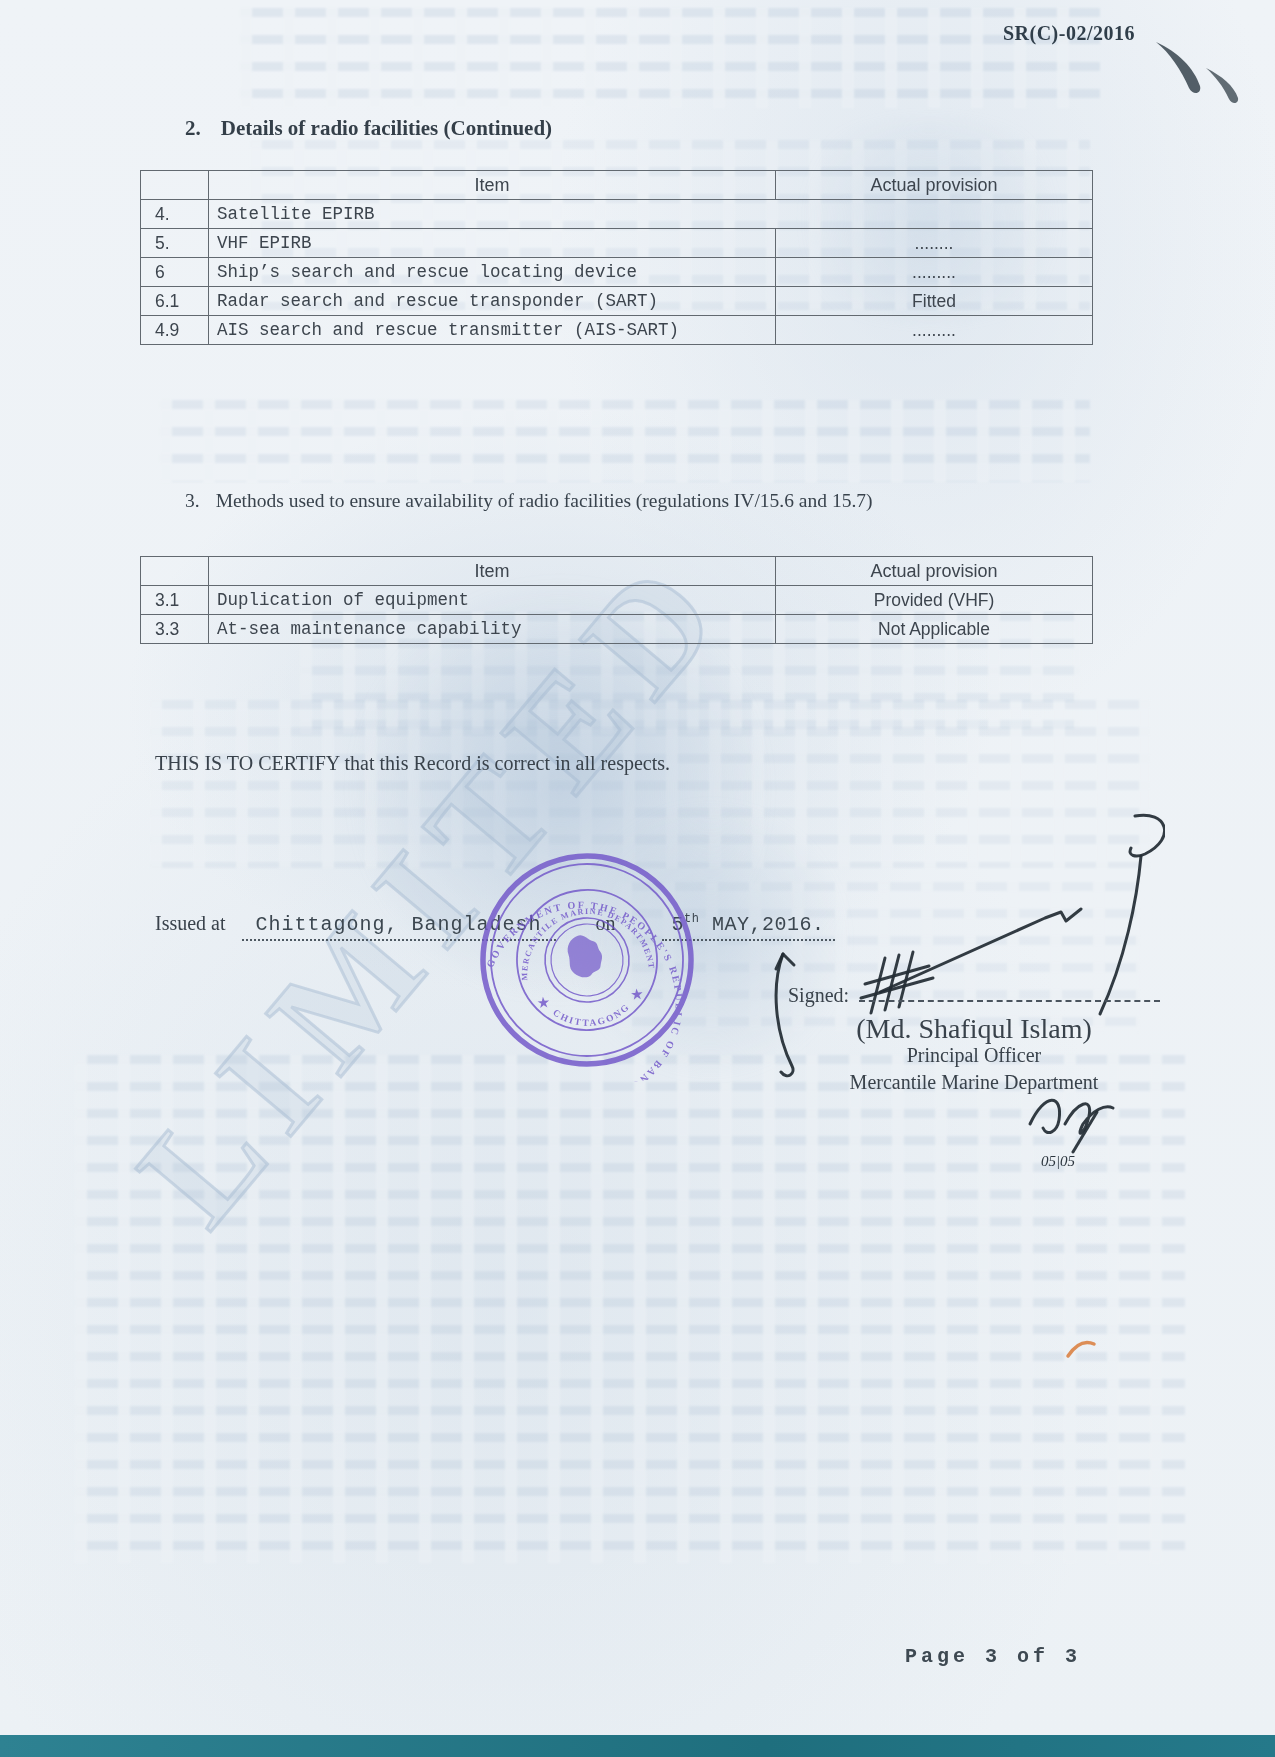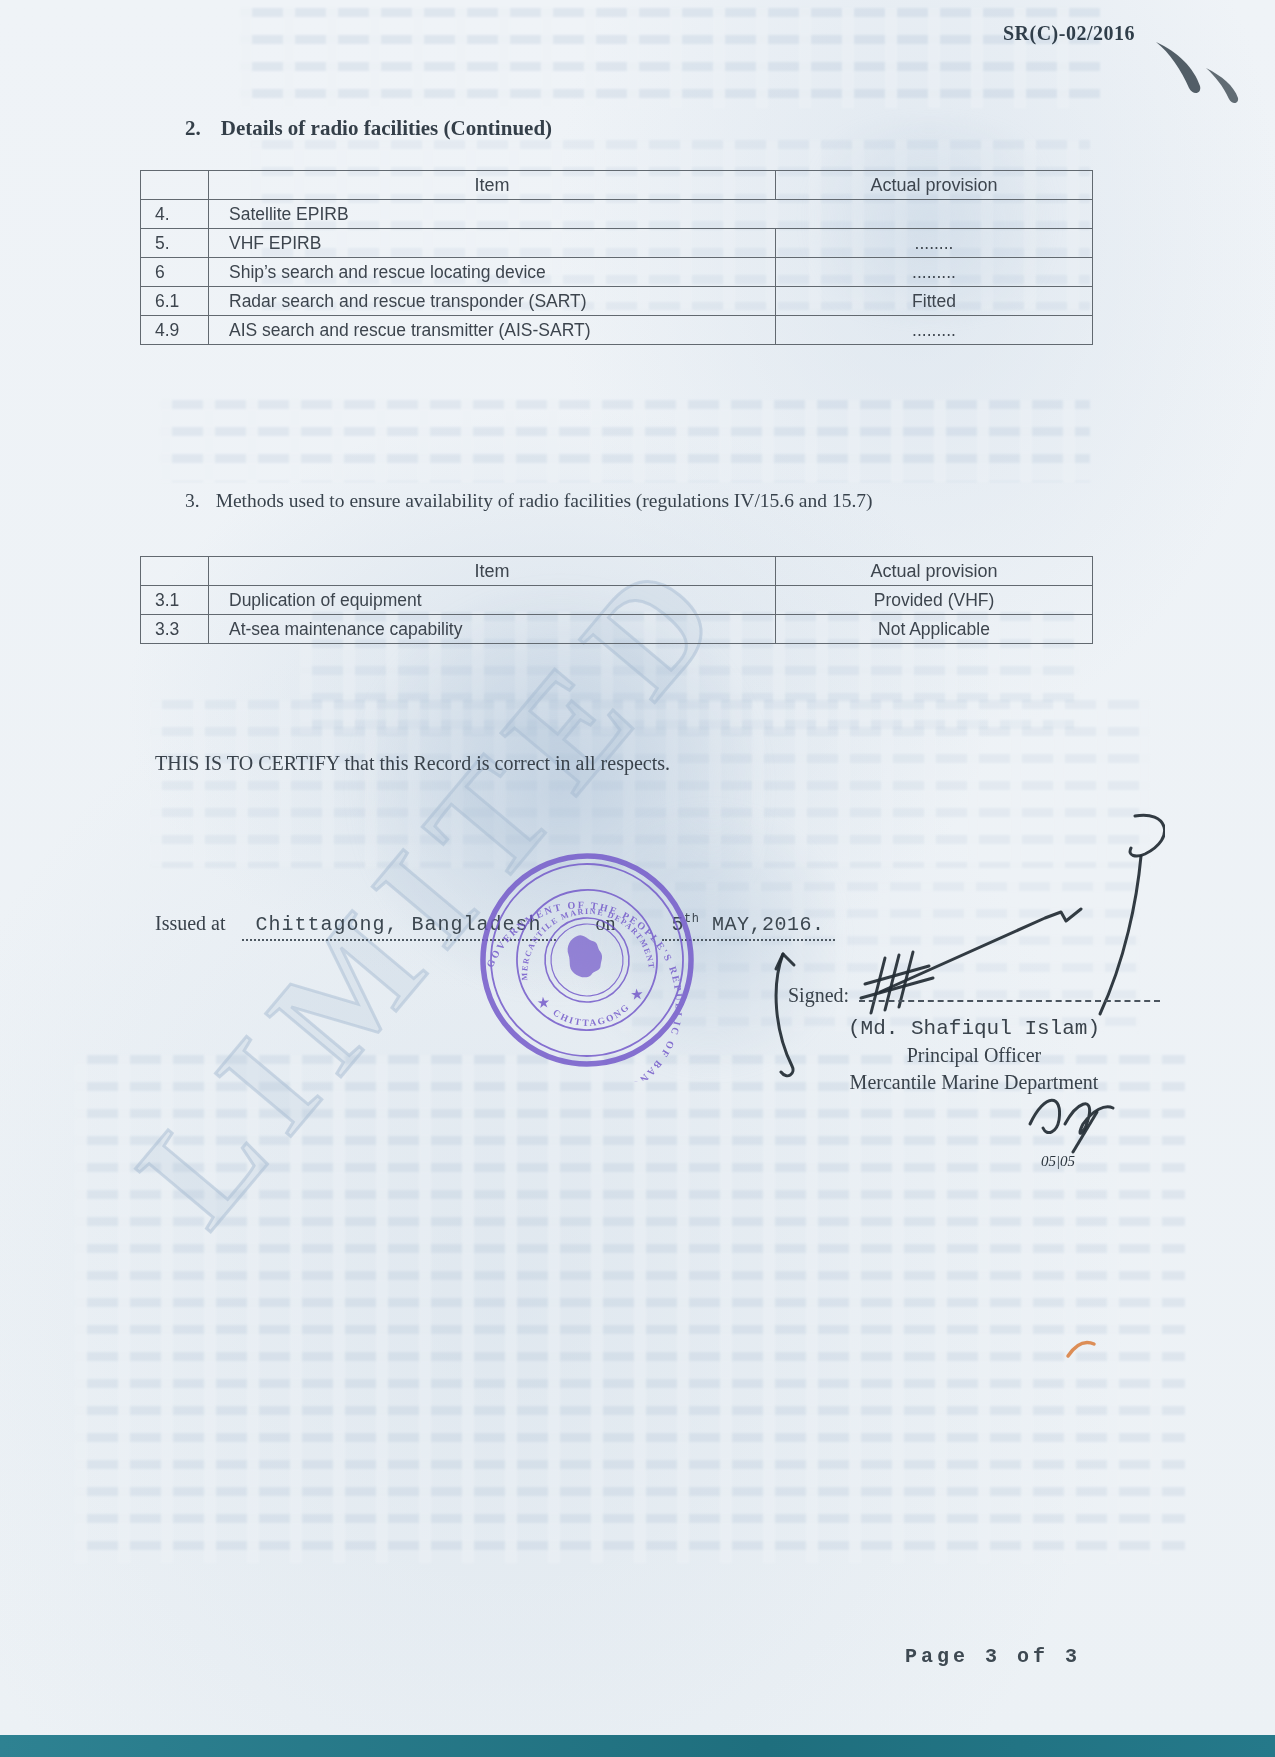--- a/index.html
+++ b/index.html
@@ -33,21 +33,21 @@
   .h2 .sec-num{margin-right:20px;}
   .h3{position:absolute; left:185px; top:490px; font:19.5px "Liberation Serif", serif; color:#39434d;}
   .h3 .sec-num{margin-right:16px;}
   
   table.rec{position:absolute; left:140px; border-collapse:collapse; width:952px; table-layout:fixed;
     font-family:"Liberation Sans", sans-serif; font-size:17.5px; color:#3d454e;}
   table.rec td, table.rec th{border:1px solid #626970; height:26px; padding:1px 4px; font-weight:normal;}
   table.rec col.c-num{width:68px;} table.rec col.c-item{width:567px;} table.rec col.c-prov{width:317px;}
   table.rec th{text-align:center; font-size:18px;}
   table.rec td.num-cell{padding-left:14px;}
-  table.rec td.item-cell{padding-left:20px;}
+  table.rec td.item-cell{padding-left:8px;font-family:Liberation Mono, monospace;}
   table.rec td.prov-cell{text-align:center;}
   table.rec td.no-div{border-left-color:transparent;}
   #table-s2{top:170px;} #table-s3{top:556px;}
   
   .certify{position:absolute; left:155px; top:752px; font:20px "Liberation Serif", serif; color:#39424b;}
   .issued{position:absolute; left:155px; top:870px; display:flex; align-items:baseline; font:20px "Liberation Serif", serif; color:#39424b;}
   .mono{font-family:"Liberation Mono","DejaVu Sans Mono",monospace; font-weight:normal; color:#3c4750;margin-top:42px;}
   .dotted{border-bottom:2px dotted #4d5861;}
   .issued .place{margin-left:16px; padding:0 14px 3px; font-size:20px; letter-spacing:1px;}
   .issued .on{margin-left:40px;}
@@ -57,21 +57,21 @@
   .stamp-svg{position:absolute; left:462px; top:835px; width:250px; height:250px; transform:rotate(-5deg); opacity:.82;}
   .st-stroke{stroke:var(--stamp,#7156c9); fill:none;}
   .st-fill{fill:var(--stamp,#7156c9); stroke:none;}
   .st-text{fill:var(--stamp,#7156c9); font-family:"Liberation Serif", serif; font-weight:bold;}
   
   .sig-ink{position:absolute; left:695px; top:808px; width:470px; height:300px;}
   .sig-block{position:absolute; left:788px; top:984px; width:372px; font:20px "Liberation Serif", serif; color:#39424b;}
   .sig-row{display:flex; align-items:baseline;}
   .sig-line{flex:1; margin-left:10px; border-bottom:2px dashed #4a545e; height:14px;}
   .sig-name,.sig-title,.sig-dept{text-align:center; line-height:27px;}
-  .sig-name{margin-top:8px; font-size:21px;font-family:Liberation Mono, monospace;}
+  .sig-name{margin-top:8px; font-size:28px;}
   .initials-svg{position:absolute; left:1015px; top:1082px; width:140px; height:95px;}
   .pen{stroke:#222b33; stroke-width:3; fill:none; stroke-linecap:round; stroke-linejoin:round; opacity:.92;}
   
   .footer-page{position:absolute; left:905px; top:1645px; font-family:"Liberation Mono","DejaVu Sans Mono",monospace; font-weight:bold; font-size:20px; letter-spacing:4px; color:#3e4952;}
   .bottom-bar{position:absolute; left:0; bottom:0; width:100%; height:22px; background:linear-gradient(90deg,#2e8292,#1f6f7e 60%,#25798a);}
   .checkmark-svg{position:absolute; left:1150px; top:38px; width:110px; height:70px;}
   .orange-svg{position:absolute; left:1062px; top:1330px; width:44px; height:40px;}
 </style>
 </head>
 <body>

